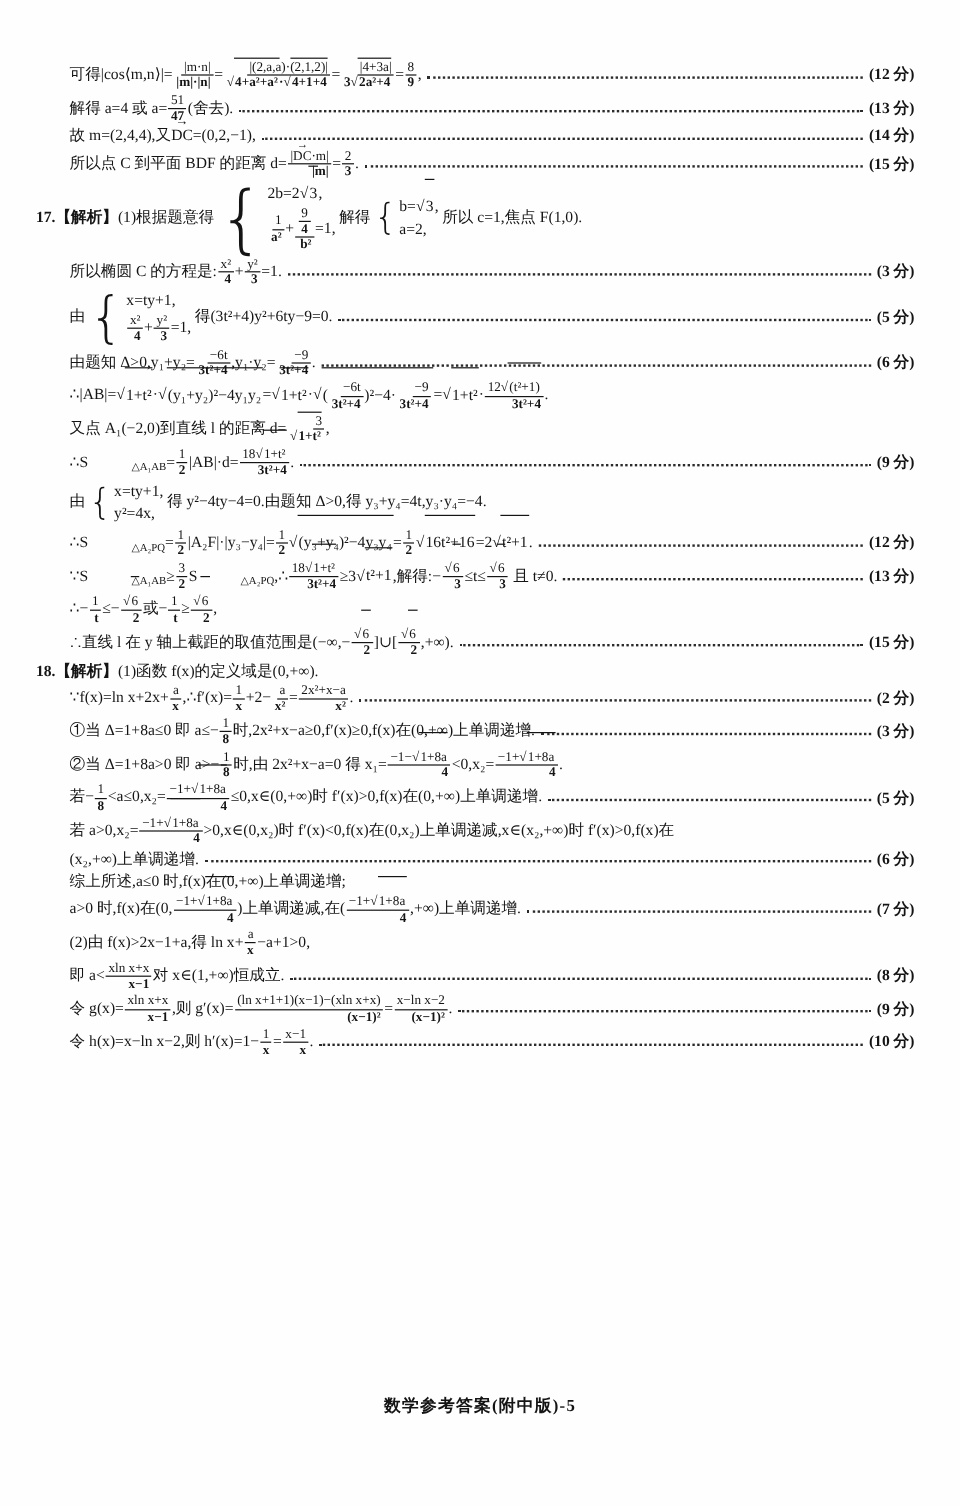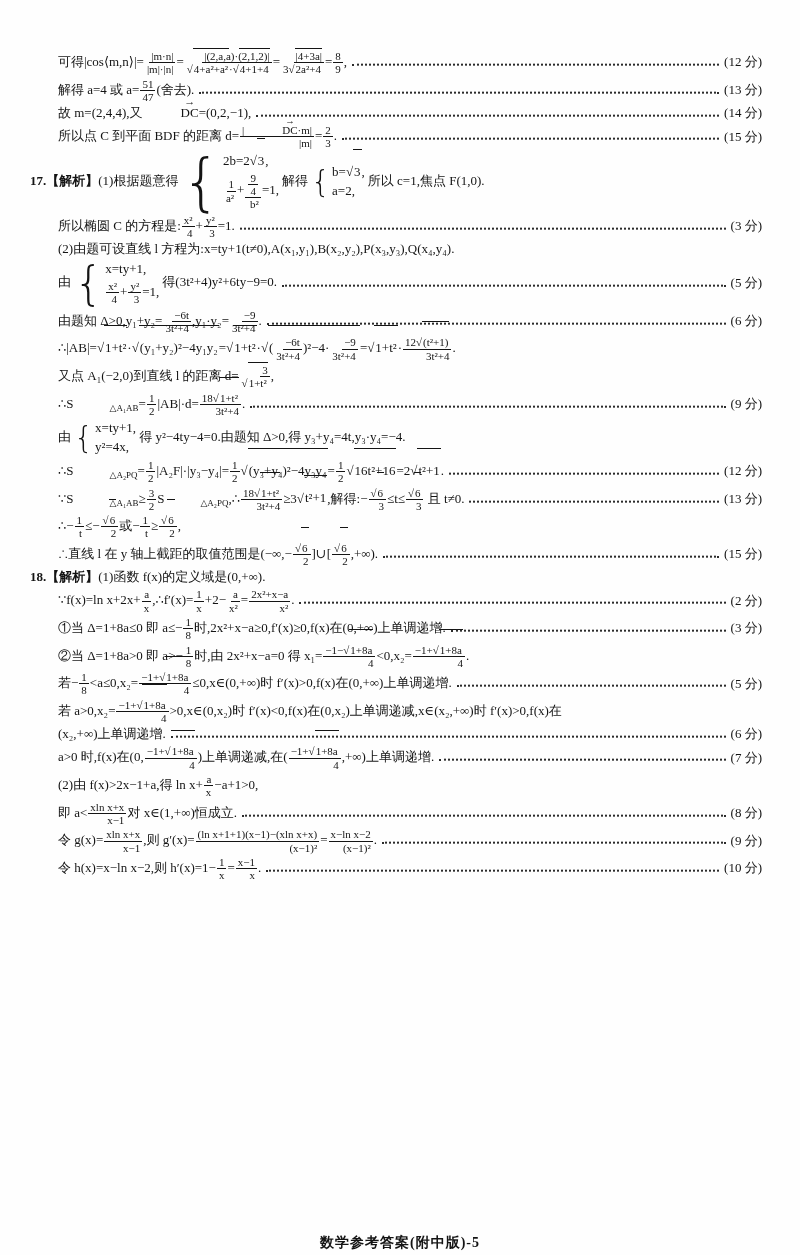--- a/index.html
+++ b/index.html
@@ -11,45 +11,45 @@
   }
   .page{padding:48px 38px 0 58px;}
   .line{display:flex;align-items:center;margin:2px 0;}
   .hang{margin-left:-28px;}
   .mc{flex:0 1 auto;}
   .lead{
     flex:1 1 12px;min-width:12px;margin:0 5px;height:0.65em;
     border-bottom:2px dotted #2b2b2b;align-self:center;
     transform:translateY(-0.18em);
   }
-  .score{flex:0 0 auto;white-space:nowrap;}
+  .score{flex:0 0 auto;white-space:nowrap;font-weight:bold;}
   i{font-style:normal;}
   
   .f{display:inline-flex;flex-direction:column;vertical-align:middle;
      text-align:center;line-height:1.12;font-size:11px;margin:0 1px;align-items:flex-end;}
   .f>.n{display:block;border-bottom:1px solid #141414;padding:0 2px;}
-  .f>.d{display:block;padding:0 2px;}
+  .f>.d{display:block;padding:0 2px;font-weight:bold;}
   
   .q{white-space:nowrap;}
   .q>.o{border-top:1px solid #141414;padding:14px 1px;}
   
-  .v{position:relative;display:inline-block;margin-left:38px;}
+  .v{position:relative;display:inline-block;}
   .v::after{content:"→";position:absolute;left:0;right:0;top:-0.8em;
             font-size:0.85em;line-height:1;text-align:center;}
   
   .c{display:inline-flex;align-items:center;vertical-align:middle;margin:0 3px;}
   .c::before{content:"{";font-family:"DejaVu Sans",sans-serif;font-weight:300;
              line-height:0;margin-right:2px;}
   .b2::before{font-size:30px;}
   .b2f::before{font-size:46px;}
   .b3::before{font-size:62px;}
   .cr{display:inline-flex;flex-direction:column;align-items:flex-start;}
   .r{display:block;margin:1px 0;}
   sub{font-size:9px;margin-left:36px;}
-  .footer{position:absolute;left:0;top:1234px;width:100%;text-align:center;
+  .footer{position:absolute;left:0;top:1164px;width:100%;text-align:center;
           font-weight:bold;letter-spacing:1px;font-size:14px;}
 </style>
 </head>
 <body>
 
 <div class="page">
   <div>
       <div class="line">
         <span class="mc">可得|cos⟨m,n⟩|=<i class="f">
             <i class="n">|m·n|</i>
@@ -118,23 +118,20 @@
             <i class="n">x²</i>
             <i class="d">4</i>
           </i>+<i class="f">
             <i class="n">y²</i>
             <i class="d">3</i>
           </i>=1.</span>
         <span class="lead"></span>
         <span class="score">(3 分)</span>
       </div>
       <div class="line">
-        <span class="mc">(2)由题可设直线 l 方程为:x=ty+1(t≠0),A(x₁,y₁),B(x₂,y₂),P(x₃,y₃),Q(x₄,y₄).</span>
-      </div>
-      <div class="line">
         <span class="mc">由<i class="c b2f">
             <i class="cr">
               <i class="r">x=ty+1,</i>
               <i class="r"><i class="f">
                   <i class="n">x²</i>
                   <i class="d">4</i>
                 </i>+<i class="f">
                   <i class="n">y²</i>
                   <i class="d">3</i>
                 </i>=1,</i>
@@ -304,20 +301,23 @@
             <i class="n">−1+<i class="q">√<i class="o">1+8a</i></i></i>
             <i class="d">4</i>
           </i>&gt;0,x∈(0,x₂)时 f′(x)&lt;0,f(x)在(0,x₂)上单调递减,x∈(x₂,+∞)时 f′(x)&gt;0,f(x)在</span>
       </div>
       <div class="line">
         <span class="mc">(x₂,+∞)上单调递增.</span>
         <span class="lead"></span>
         <span class="score">(6 分)</span>
       </div>
       <div class="line">
+        <span class="mc">综上所述,a≤0 时,f(x)在(0,+∞)上单调递增;</span>
+      </div>
+      <div class="line">
         <span class="mc">a&gt;0 时,f(x)在(0,<i class="f">
             <i class="n">−1+<i class="q">√<i class="o">1+8a</i></i></i>
             <i class="d">4</i>
           </i>)上单调递减,在(<i class="f">
             <i class="n">−1+<i class="q">√<i class="o">1+8a</i></i></i>
             <i class="d">4</i>
           </i>,+∞)上单调递增.</span>
         <span class="lead"></span>
         <span class="score">(7 分)</span>
       </div>

